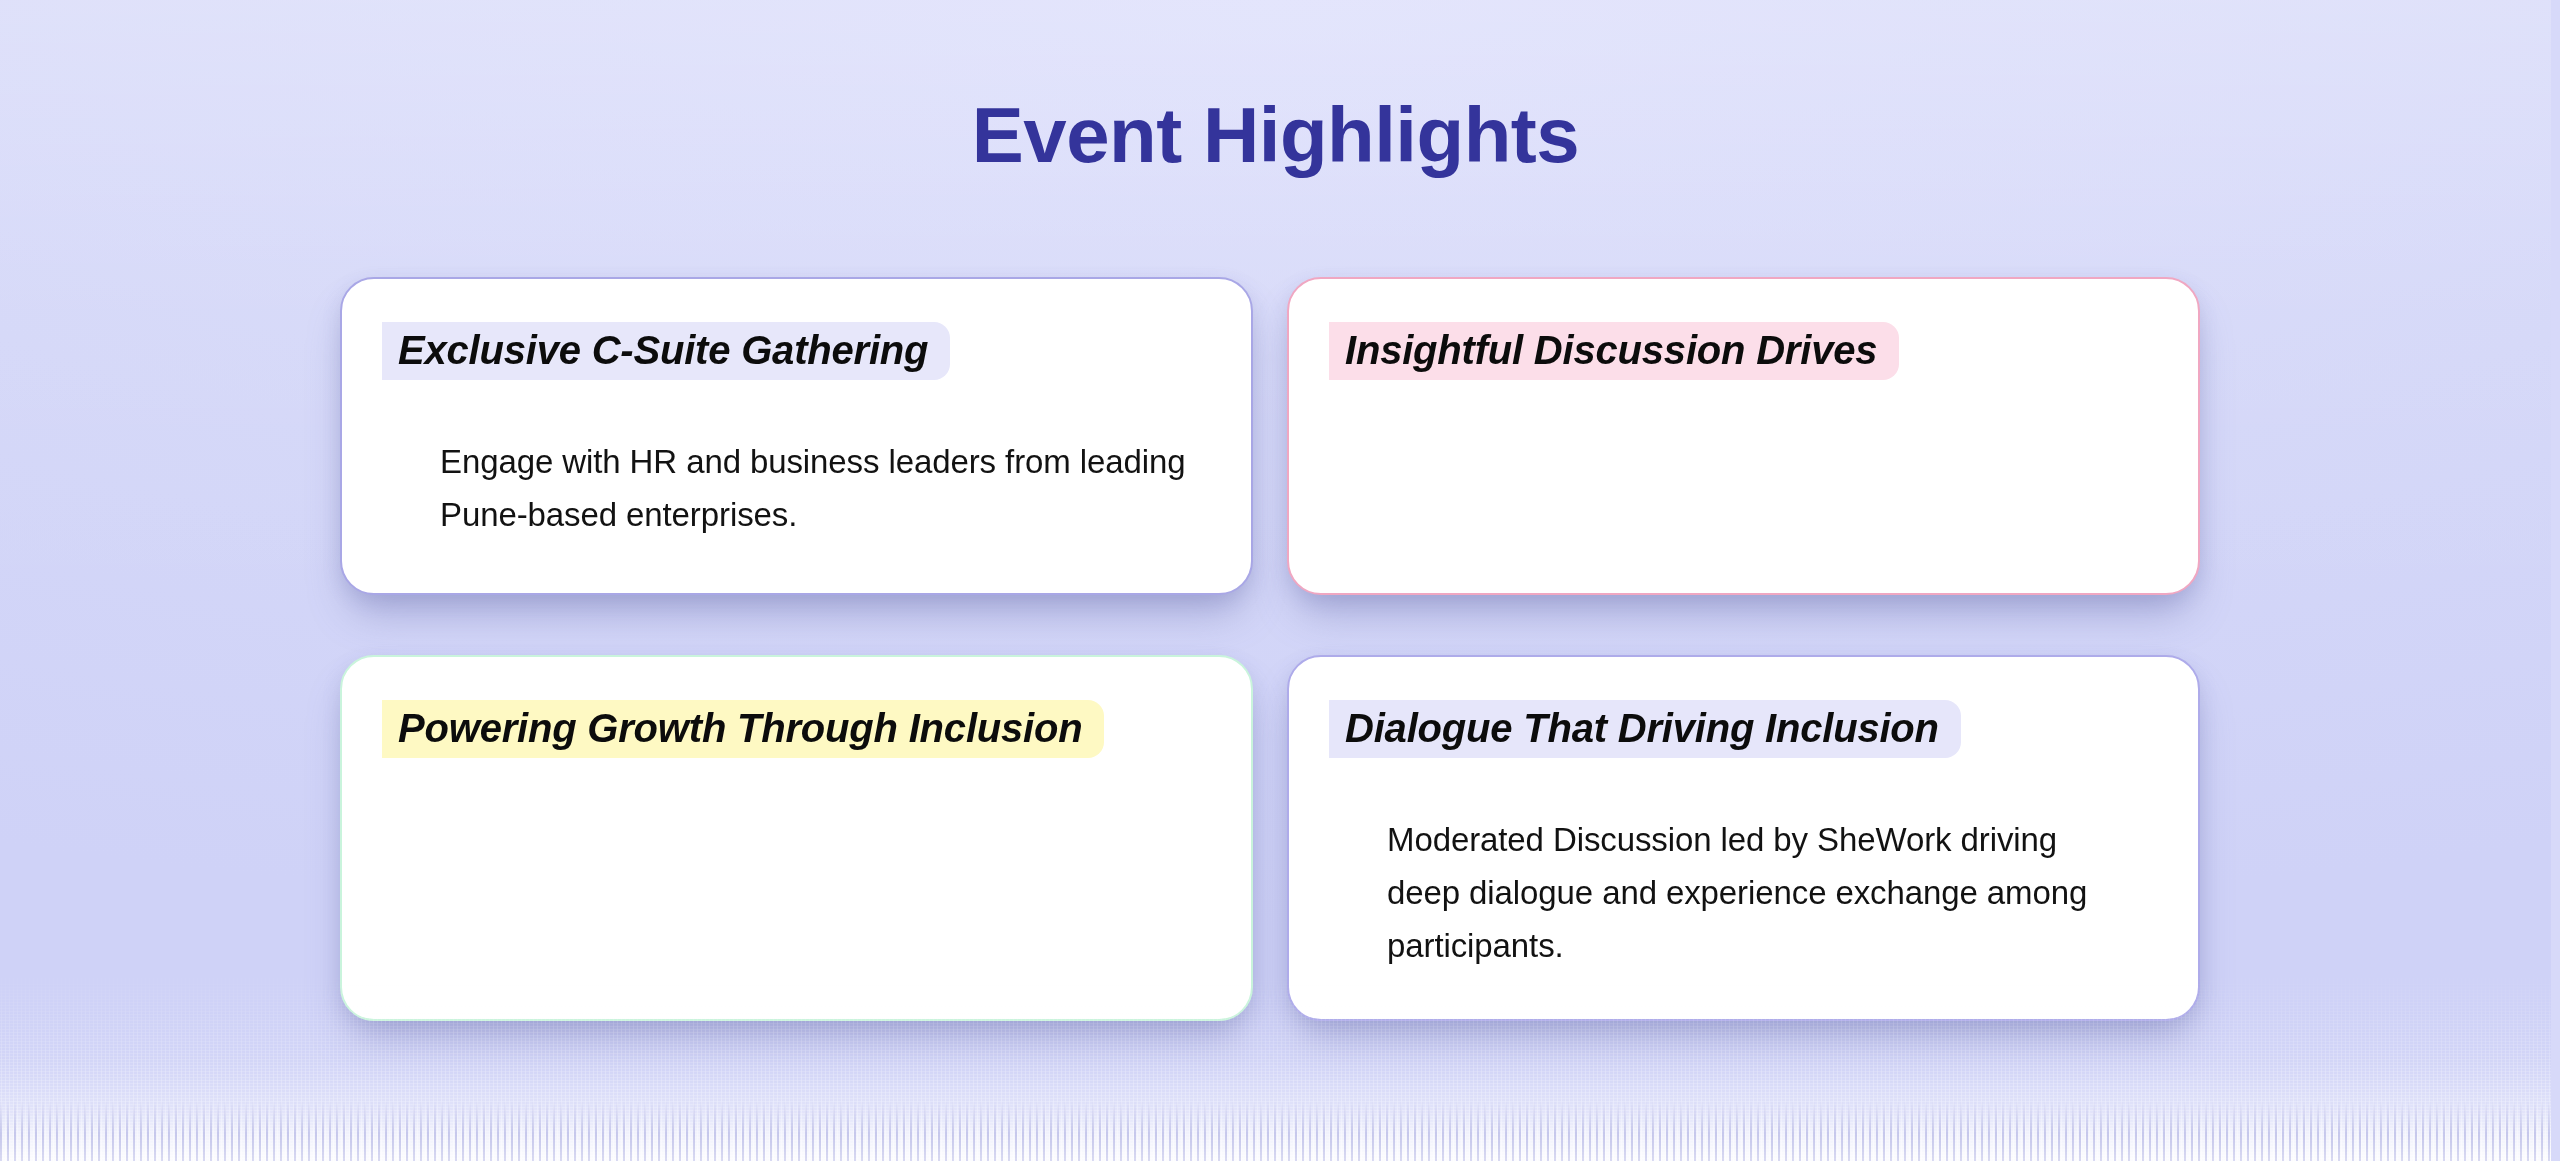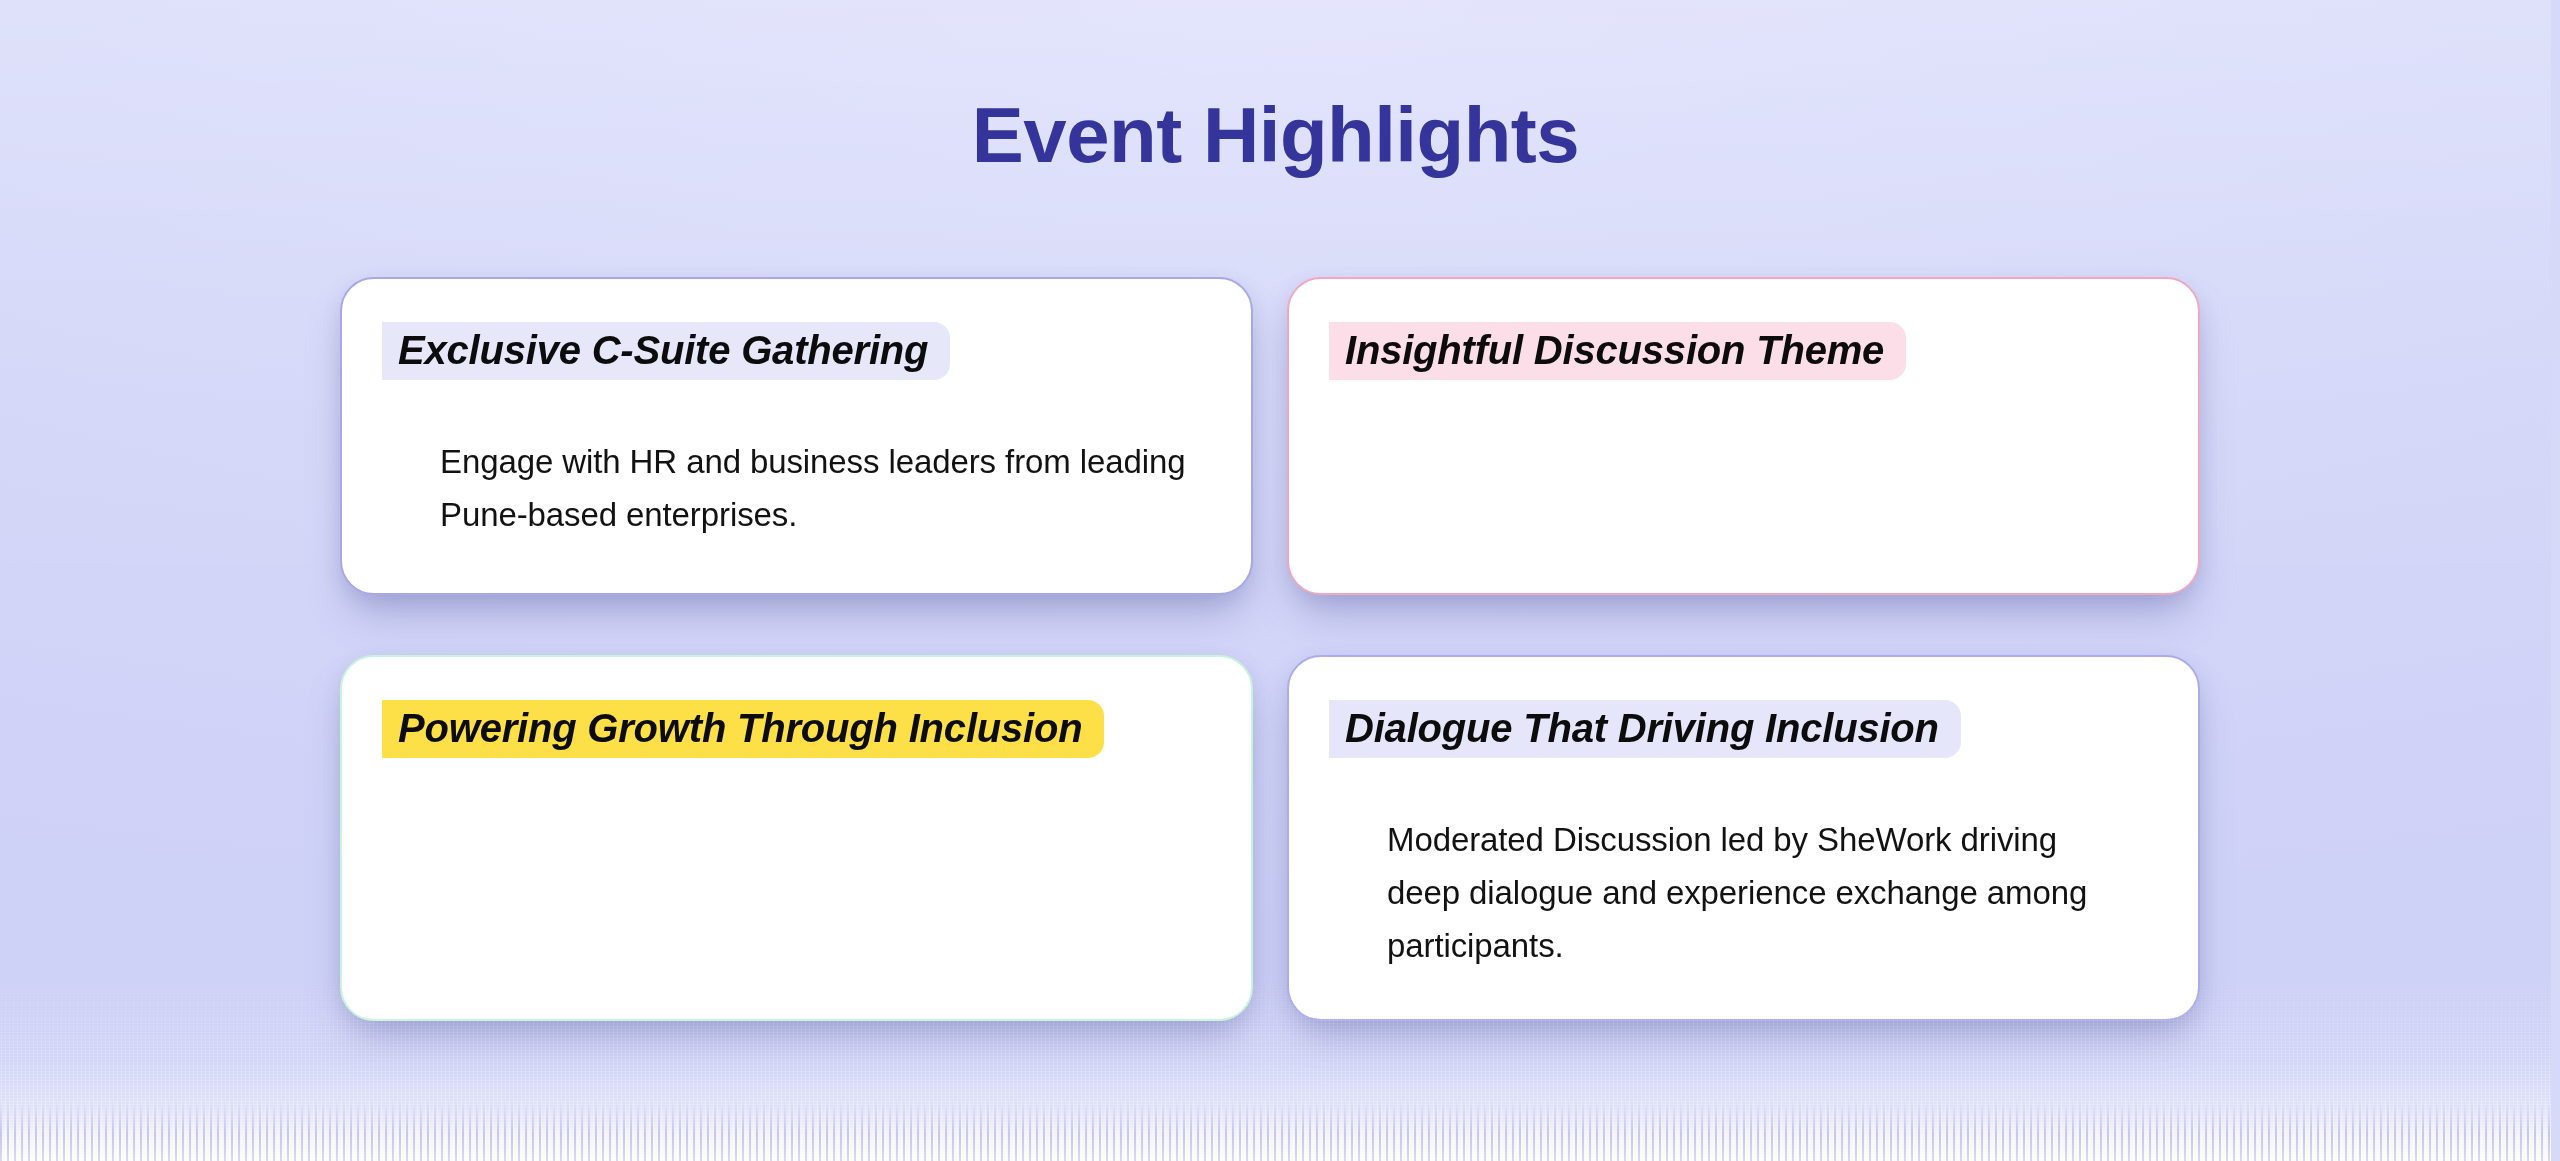--- a/index.html
+++ b/index.html
@@ -138,21 +138,21 @@
     line-height:1.48;
     color:#0c0c0c;
     letter-spacing:-0.2px;
     padding:6px 22px 8px 16px;
     border-radius:0 16px 16px 0;
     -webkit-box-decoration-break:clone;
             box-decoration-break:clone;
   }
   .hl--lavender { background:#e7e7fa; }
   .hl--pink     { background:#fcdee9; }
-  .hl--mint     { background:#fde047; }
+  .hl--mint     { background:#fef9c3; }
   .hl--violet   { background:#e6e6fa; }
 
   .card-body {
     margin-top:56px;
     padding-left:58px;
     padding-right:18px;
     font-size:33px;
     font-weight:400;
     line-height:1.6;
     color:#121212;
@@ -172,21 +172,21 @@
 
     <div class="card card--lavender">
       <div class="heading-row">
         <span class="card-heading hl--lavender">Exclusive C-Suite Gathering</span>
       </div>
       <p class="card-body">Engage with HR and business leaders from leading Pune-based enterprises.</p>
     </div>
 
     <div class="card card--pink">
       <div class="heading-row">
-        <span class="card-heading hl--pink">Insightful Discussion Theme</span>
+        <span class="card-heading hl--pink">Insightful Discussion Drives</span>
       </div>
     </div>
 
     <div class="card card--mint is-tall">
       <div class="heading-row">
         <span class="card-heading hl--mint">Powering Growth Through Inclusion</span>
       </div>
     </div>
 
     <div class="card card--violet is-tall">

